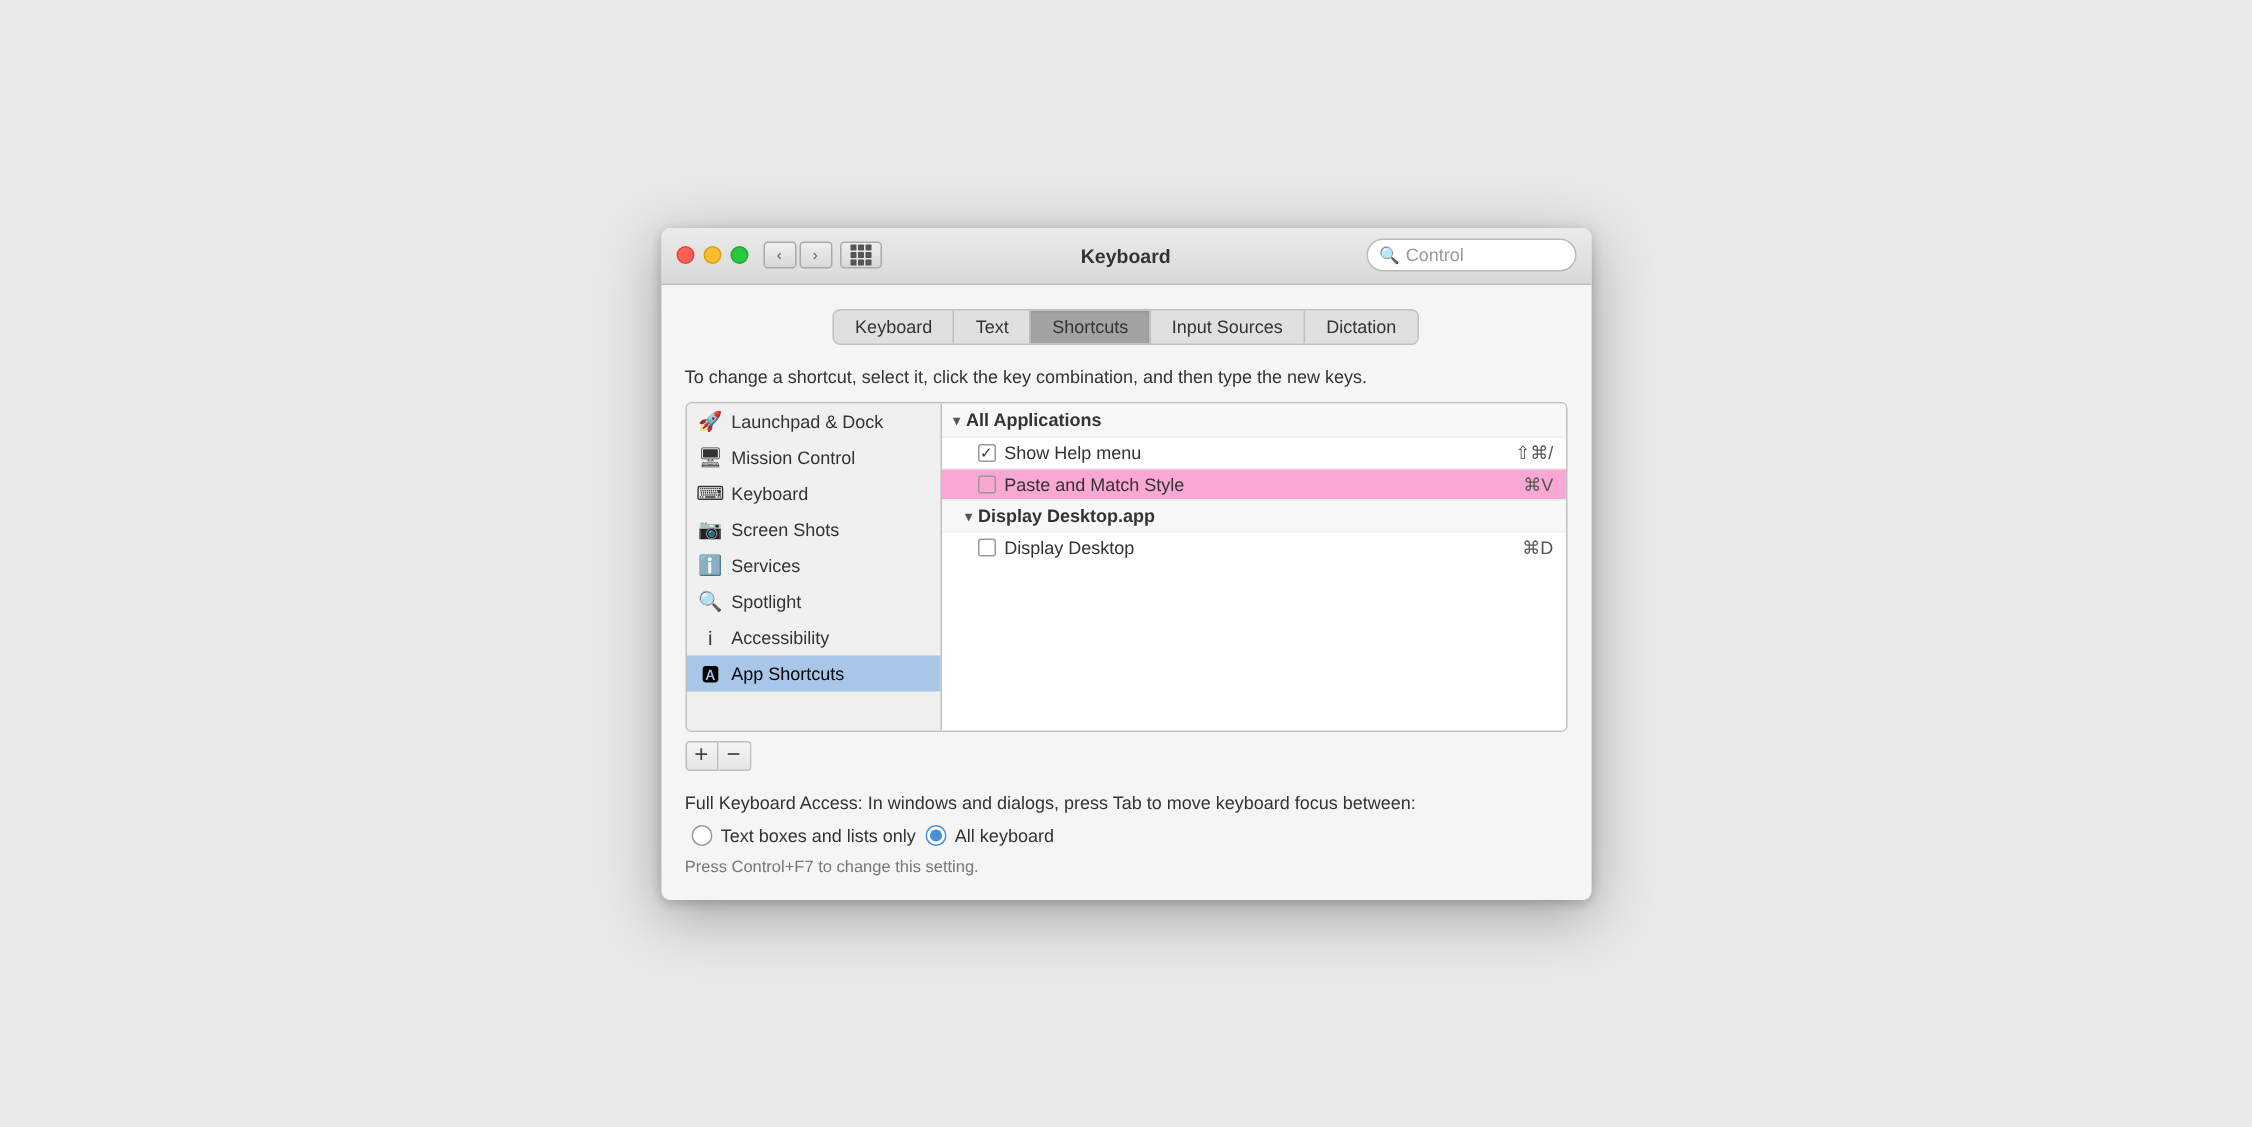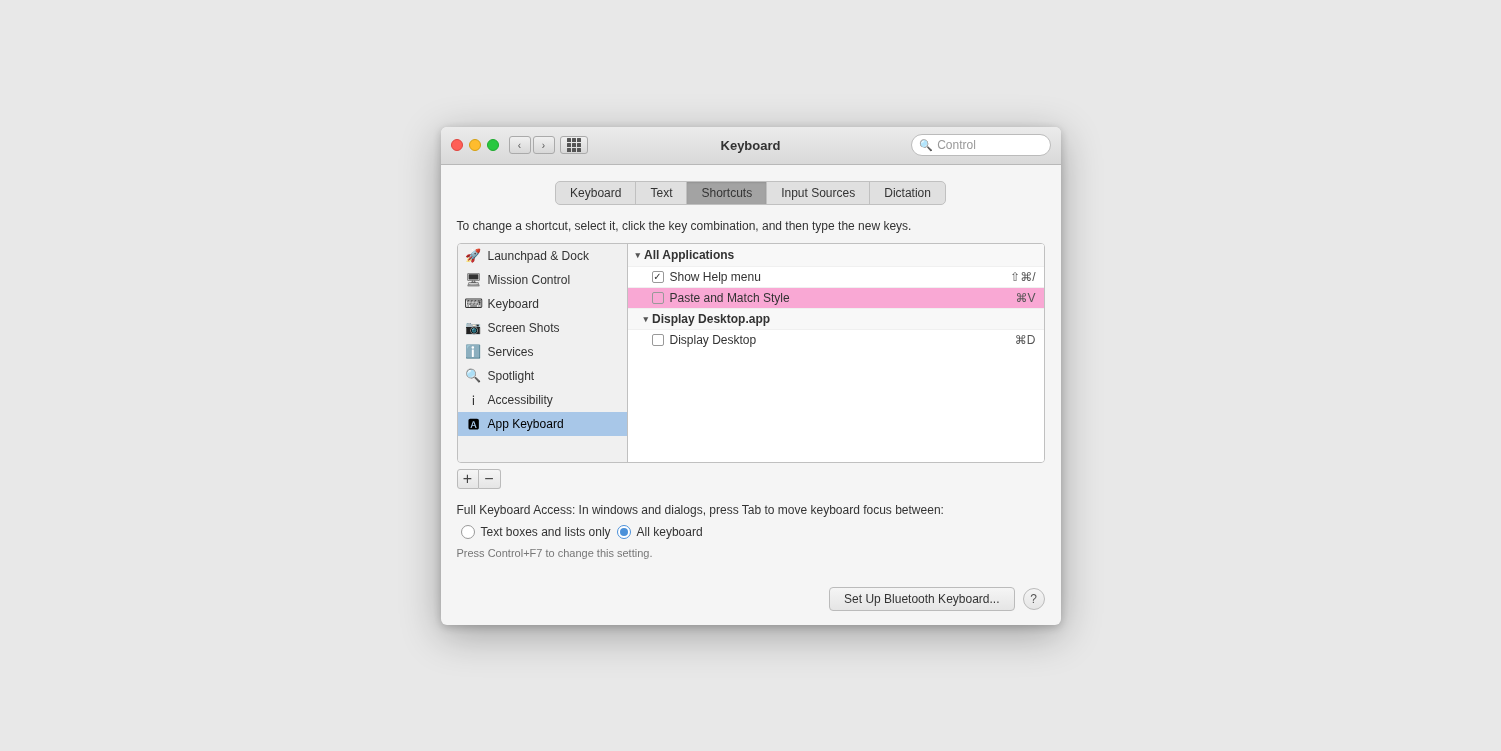--- a/index.html
+++ b/index.html
@@ -469,21 +469,21 @@
         <div class="sidebar-item">
           <span class="sidebar-icon">🔍</span>
           <span>Spotlight</span>
         </div>
         <div class="sidebar-item">
           <span class="sidebar-icon">ℹ</span>
           <span>Accessibility</span>
         </div>
         <div class="sidebar-item active">
           <span class="sidebar-icon">🅰</span>
-          <span>App Keyboard</span>
+          <span>App Shortcuts</span>
         </div>
       </div>
 
       <div class="detail-pane">
 
         <div class="detail-group-header">
           <span class="triangle">▾</span>
           <span>All Applications</span>
         </div>
         <div class="detail-row">
@@ -523,17 +523,13 @@
         </label>
         <label class="radio-item">
           <div class="radio-circle selected"></div>
           <span>All keyboard</span>
         </label>
       </div>
       <p class="hint-text">Press Control+F7 to change this setting.</p>
     </div>
   </div>
 
-  <div class="bottom-bar">
-    <button class="setup-btn">Set Up Bluetooth Keyboard...</button>
-    <div class="help-btn">?</div>
-  </div>
 </div>
 
 </body></html>

